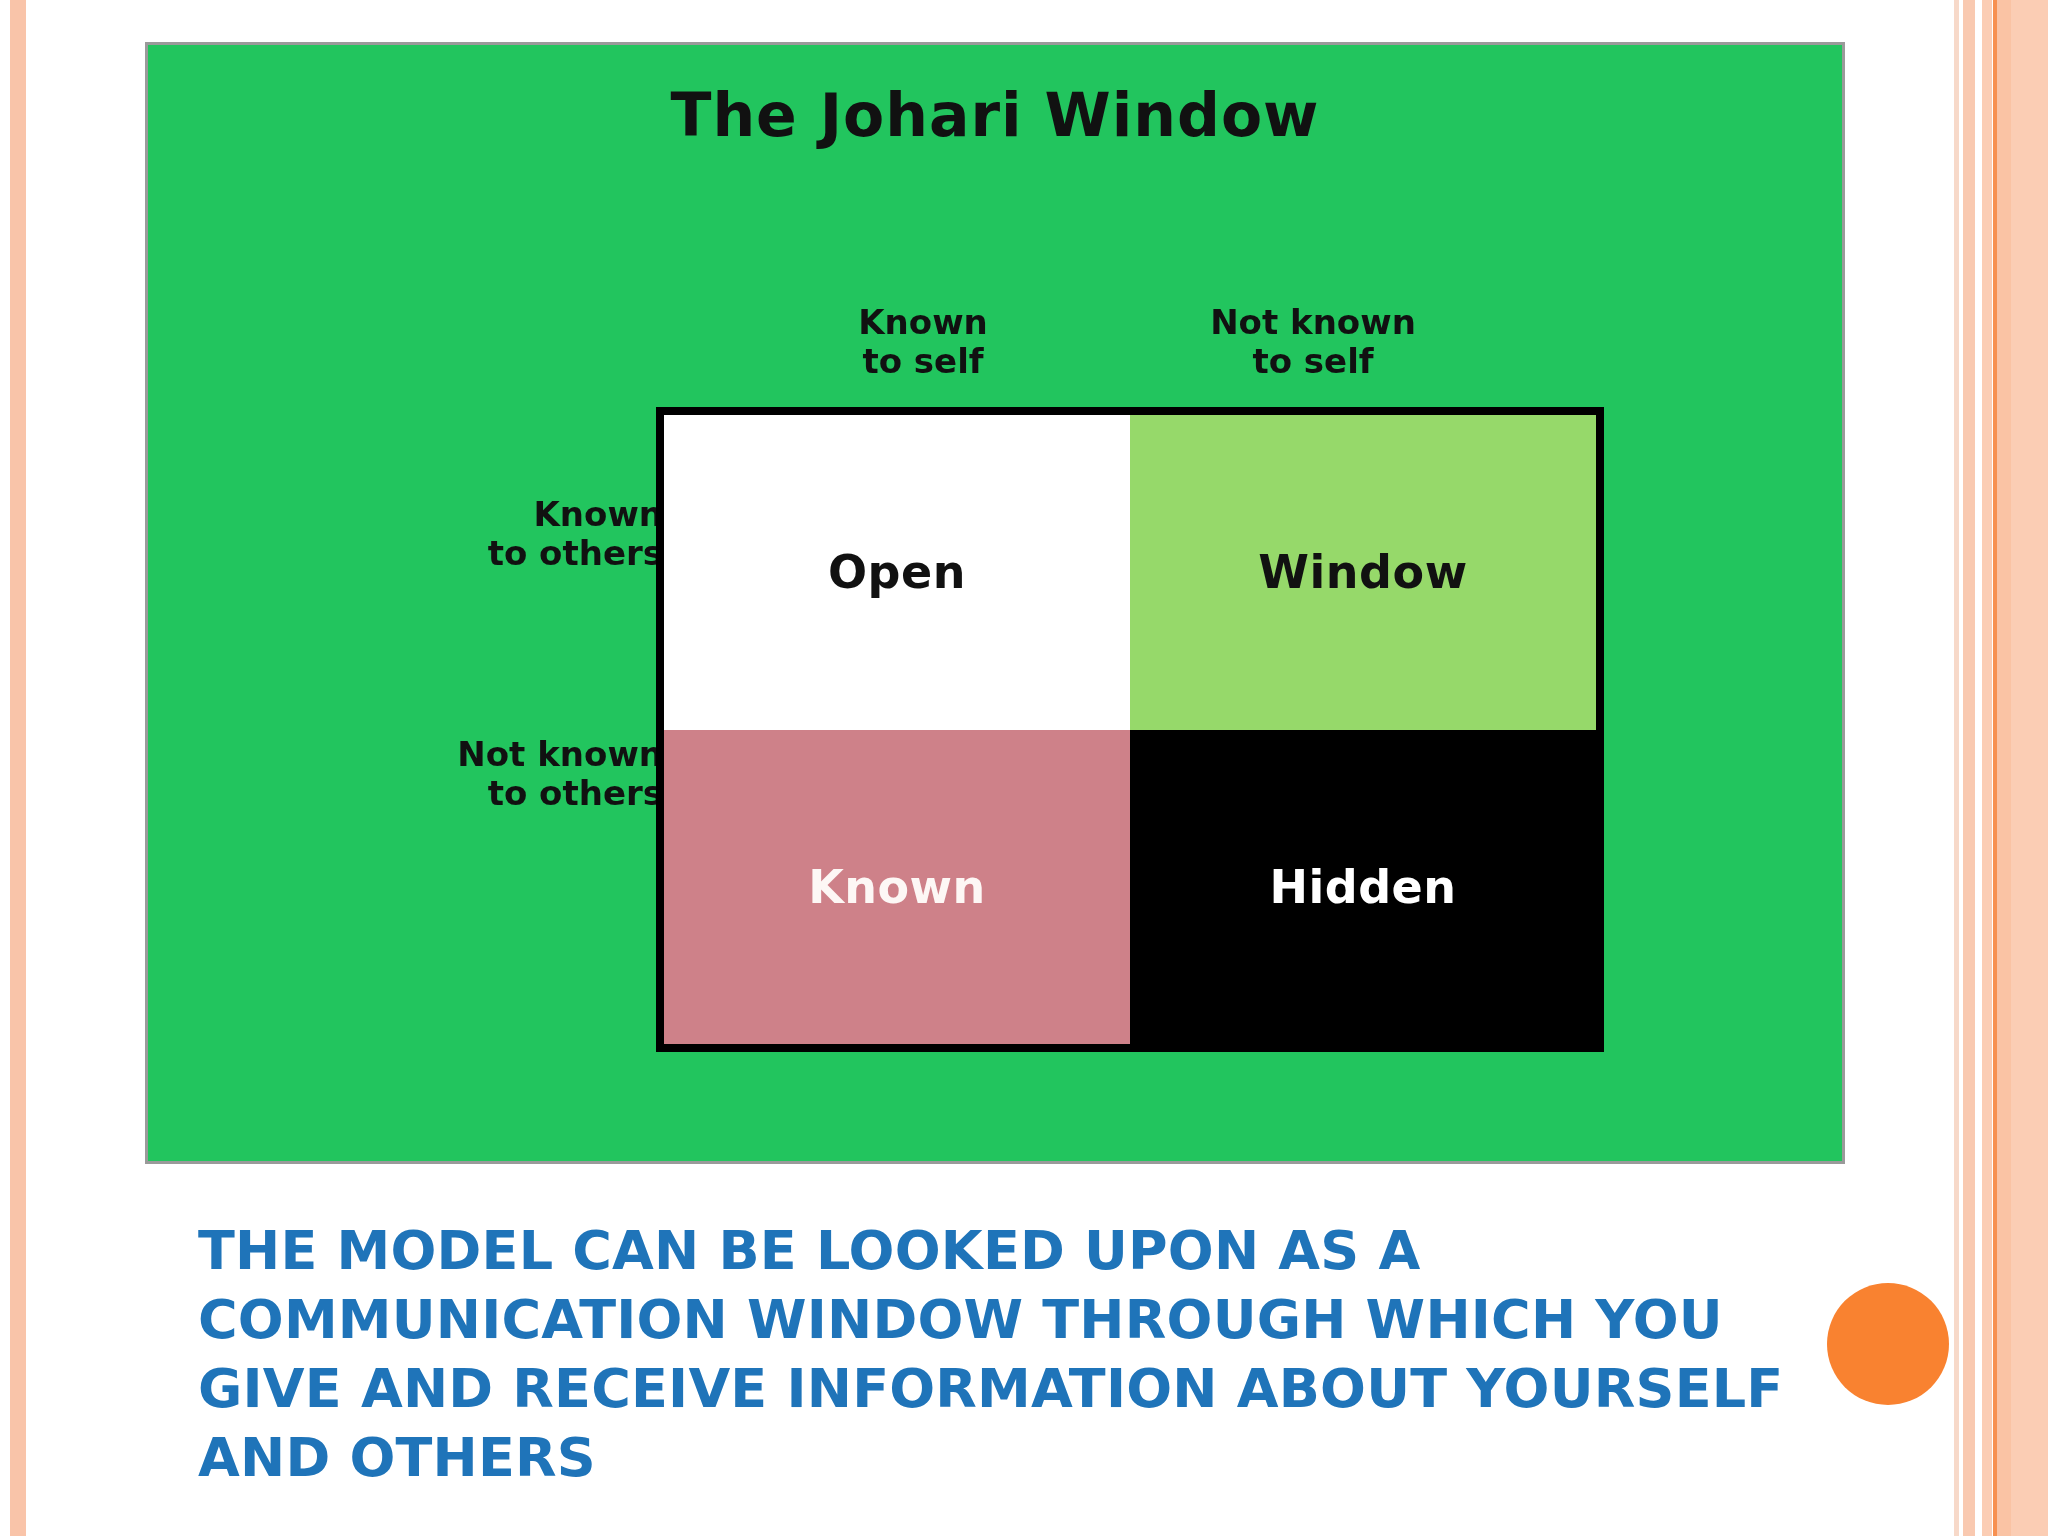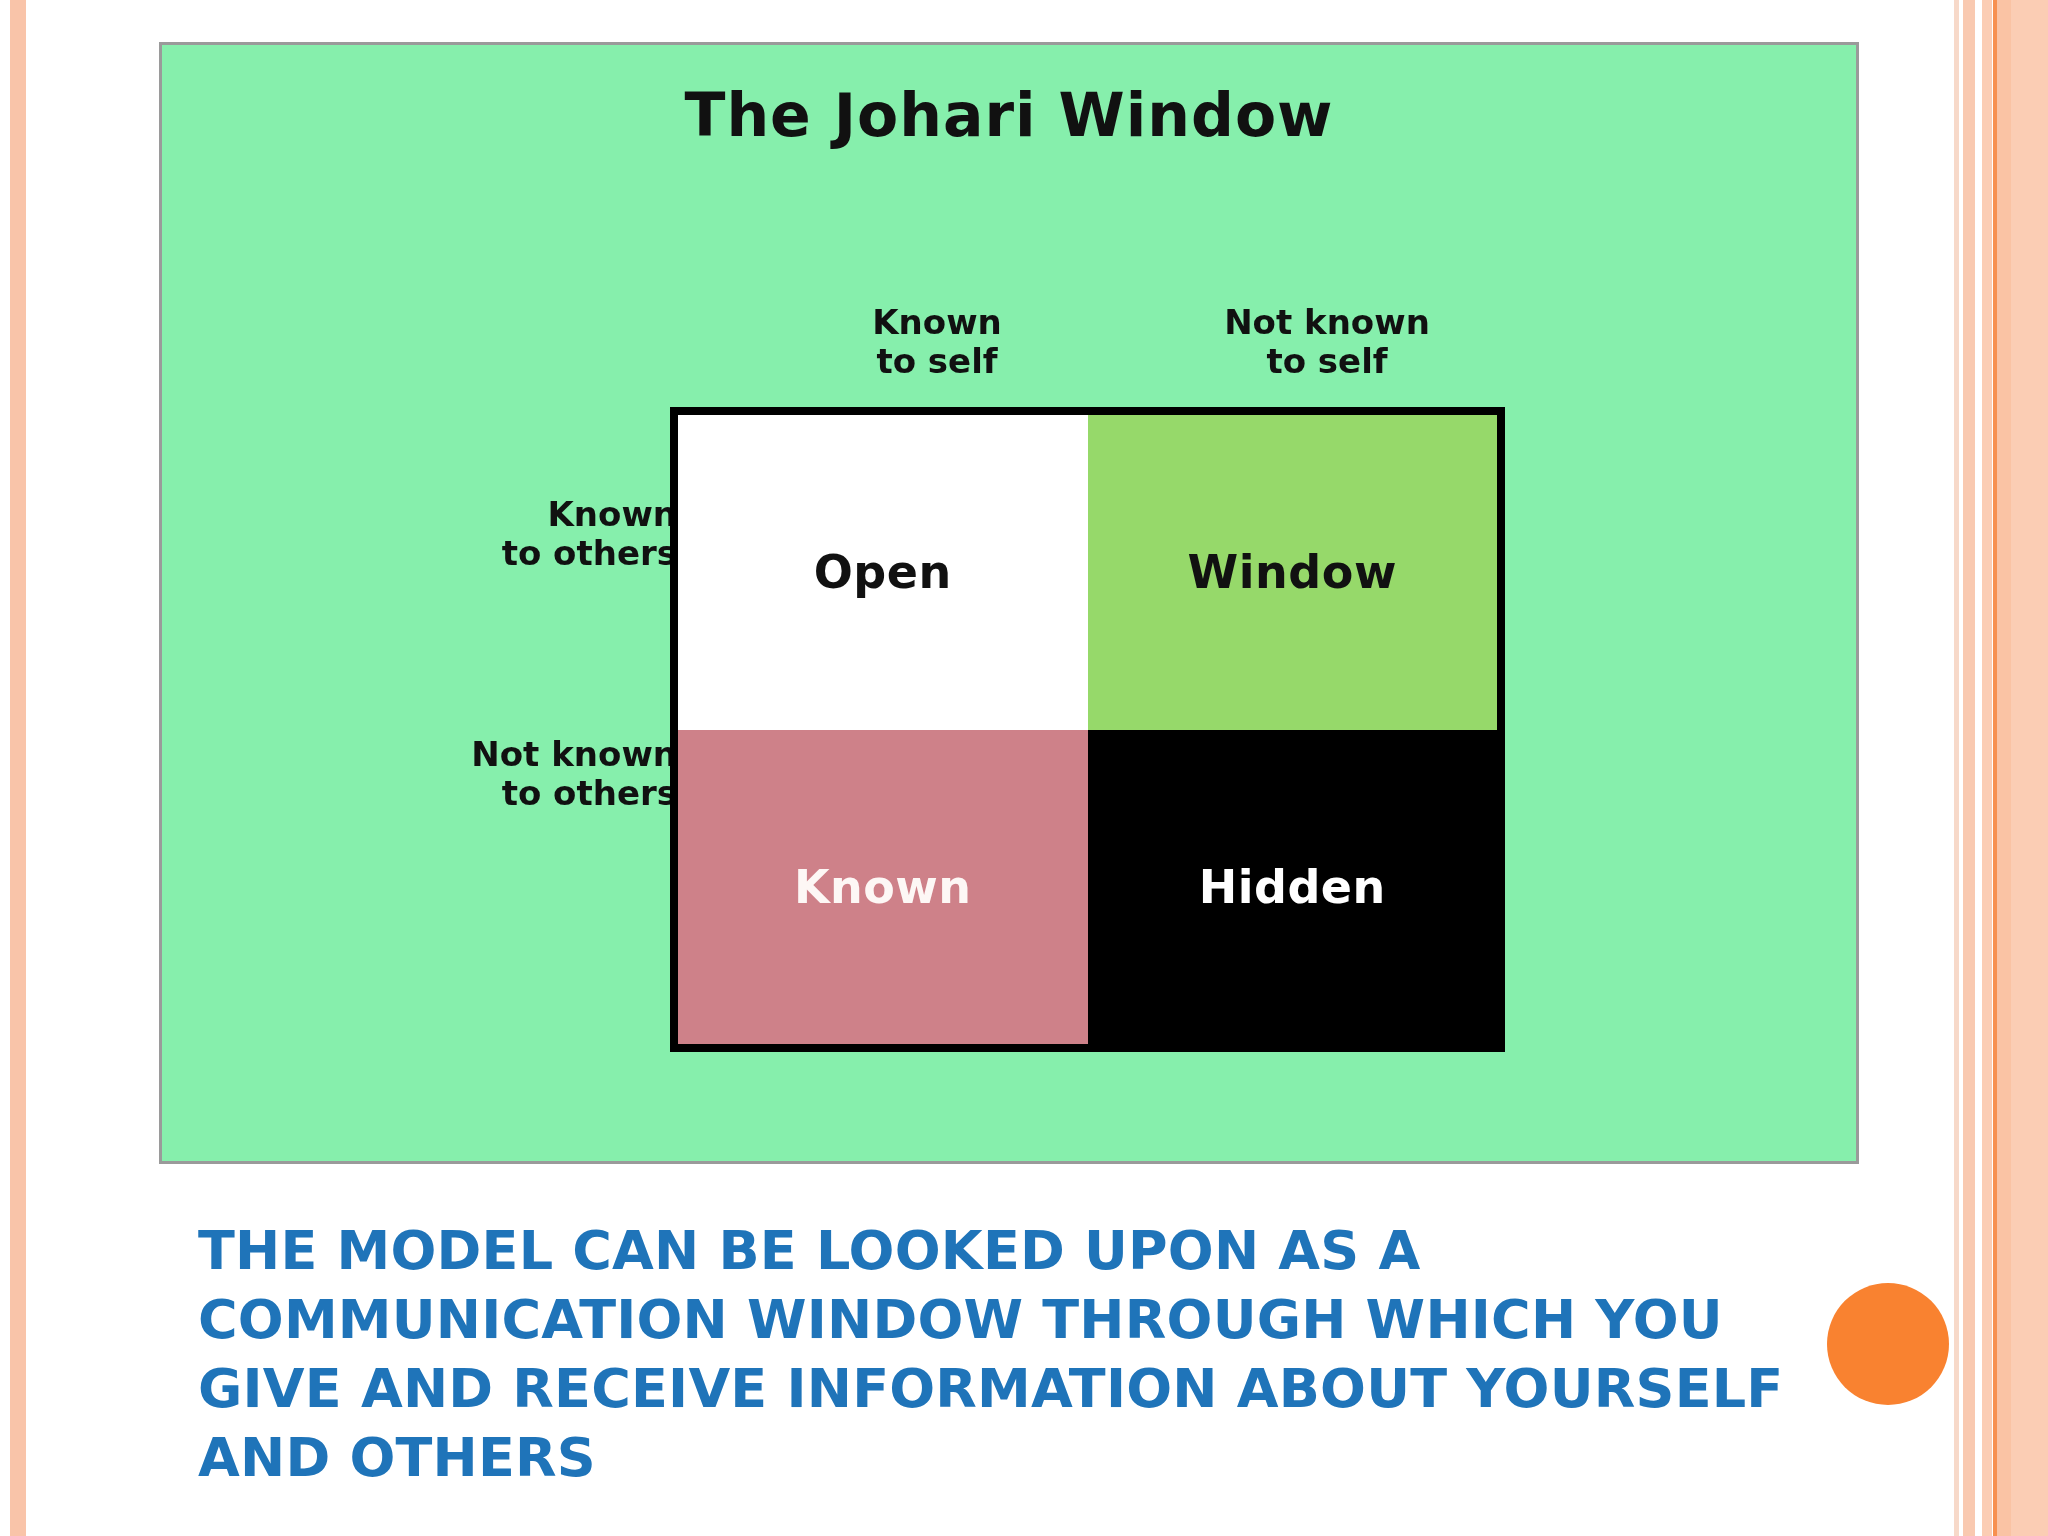--- a/index.html
+++ b/index.html
@@ -26,25 +26,25 @@
   .stripe-right-1 { left: 1954px; width: 5px;  background: #f7d9c9; }
   .stripe-right-2 { left: 1963px; width: 12px; background: #f9c9b0; }
   .stripe-right-3 { left: 1982px; width: 10px; background: #fbcdb4; }
   .stripe-right-4 { left: 1993px; width: 4px;  background: #f79050; }
   .stripe-right-5 { left: 1997px; width: 14px; background: #fac3a4; }
   .stripe-right-6 { left: 2011px; width: 37px; background: #fbcdb4; }
 
   
   .picture-frame {
     position: absolute;
-    left: 159px;
+    left: 145px;
     top: 42px;
     width: 1700px;
     height: 1122px;
-    background: #86efac;
+    background: #22c55e;
     border: 3px solid #9a9a9a;
     box-sizing: border-box;
   }
 
   .diagram-title {
     position: absolute;
     left: 0;
     right: 0;
     top: 35px;
     text-align: center;
@@ -82,21 +82,21 @@
     white-space: pre-line;
   }
   .row-head-known     { left: 30px; top: 450px; width: 485px; }
   .row-head-not-known { left: 10px; top: 690px; width: 505px; }
 
   
   .matrix {
     position: absolute;
     left: 508px;
     top: 362px;
-    width: 835px;
+    width: 948px;
     height: 645px;
     background: #000000;
     display: grid;
     grid-template-columns: 1fr 1fr;
     grid-template-rows: 1fr 1fr;
     padding: 8px;
     box-sizing: border-box;
   }
   .cell {
     display: flex;

